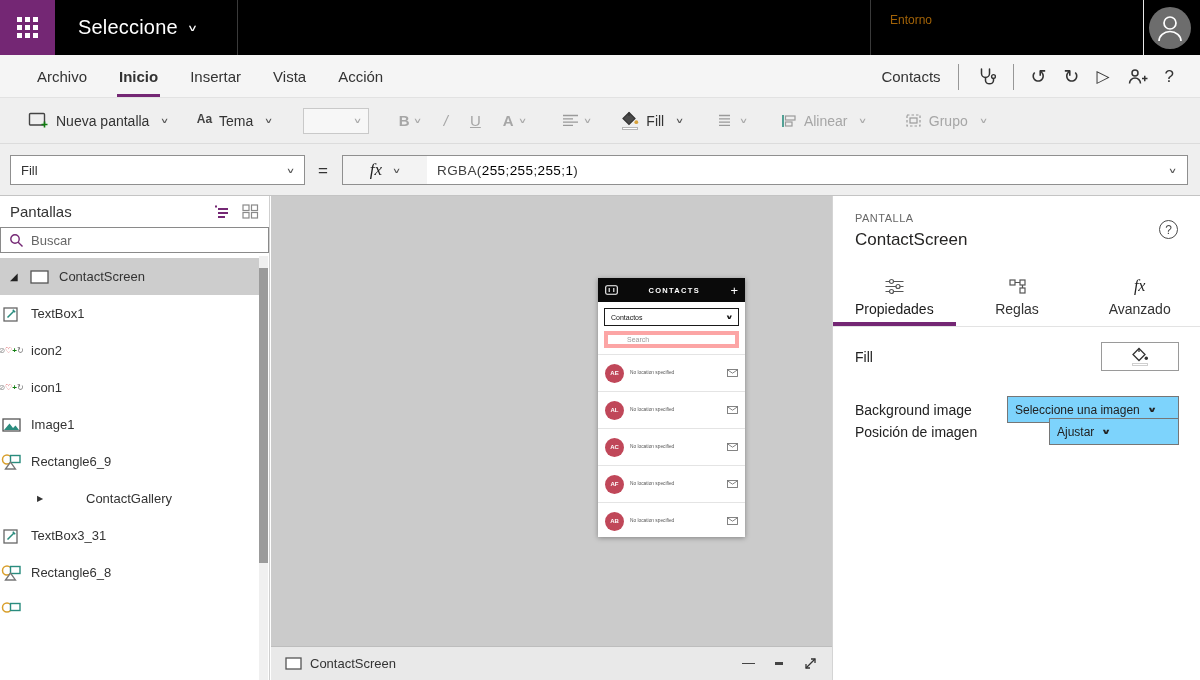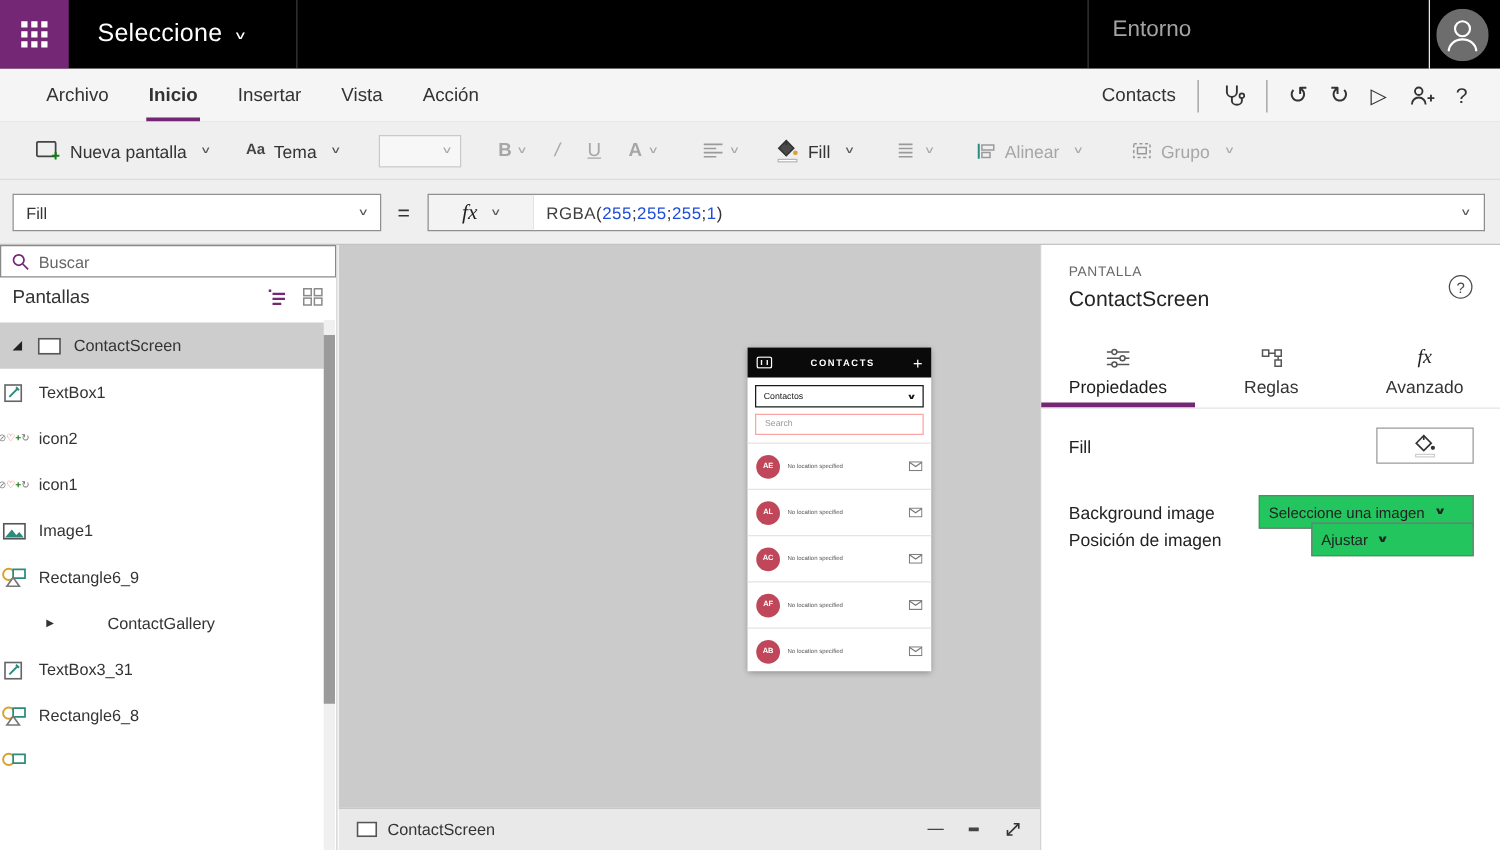--- a/index.html
+++ b/index.html
@@ -10,21 +10,21 @@
   .chev.dis { color:#a8a8a8; }
 
   
   #topbar { position:absolute; left:0; top:0; width:1200px; height:55px; background:#000; }
   #waffle { position:absolute; left:0; top:0; width:55px; height:55px; background:#742774; display:flex; align-items:center; justify-content:center; cursor:pointer; }
   #waffle .grid { display:grid; grid-template-columns:repeat(3,5px); grid-template-rows:repeat(3,5px); gap:3px; }
   #waffle .grid i { background:#fff; }
   #brand { position:absolute; left:78px; top:0; height:55px; display:flex; align-items:center; color:#fff; font-size:20px; font-weight:400; letter-spacing:.2px; cursor:pointer; }
   #brand .chev { color:#fff; font-size:12px; margin-left:10px; }
   .tb-div { position:absolute; top:0; width:1px; height:55px; background:#3a3a3a; }
-  #env-label { position:absolute; left:890px; top:13px; font-size:18px; color:#a3a3a3; }
+  #env-label { position:absolute; left:890px; top:13px; font-size:12px; color:#a16207; }
   #avatar-btn { position:absolute; left:1149px; top:7px; width:42px; height:42px; border-radius:50%; cursor:pointer; }
 
   
   #menubar { position:absolute; left:0; top:55px; width:1200px; height:43px; background:#f5f5f5; border-bottom:1px solid #e2e2e2; display:flex; align-items:stretch; }
   .menu-item { display:flex; align-items:center; padding:0 2px; margin-left:28px; font-size:15px; color:#333; cursor:pointer; border-bottom:3px solid transparent; padding-top:3px; }
   .menu-item.first { margin-left:35px; }
   .menu-item.active { font-weight:bold; border-bottom-color:#742774; }
   #menubar-right { position:absolute; right:26px; top:0; height:43px; display:flex; align-items:center; gap:17px; }
   #menubar-right .sep { width:1px; height:26px; background:#979797; }
   #app-name { font-size:15px; color:#333; }
@@ -48,21 +48,21 @@
   
   #formulabar { position:absolute; left:0; top:144px; width:1200px; height:52px; background:#efefef; border-bottom:1px solid #c4c4c4; }
   #prop-select { position:absolute; left:10px; top:11px; width:295px; height:30px; background:#fff; border:1px solid #8f8f8f; display:flex; align-items:center; padding:0 10px; font-size:13px; cursor:pointer; }
   #prop-select .chev { margin-left:auto; }
   #equals { position:absolute; left:318px; top:17px; font-size:17px; color:#333; }
   #fx-btn { position:absolute; left:342px; top:11px; width:86px; height:30px; background:#f3f3f3; border:1px solid #8f8f8f; display:flex; align-items:center; justify-content:center; gap:6px; cursor:pointer; }
   .fx-glyph { font-family:"Liberation Serif","DejaVu Serif",serif; font-style:italic; font-size:17px; color:#222; }
   #formula-input { position:absolute; left:427px; top:11px; width:761px; height:30px; background:#fff; border:1px solid #8f8f8f; border-left:none; display:flex; align-items:center; padding:0 10px; font-size:13.5px; letter-spacing:.4px; }
   #formula-input .chev { margin-left:auto; }
   .tok-fn { color:#404040; }
-  .tok-num { color:#1d4ed8; }
+  .tok-num { color:#000000; }
   .tok-k { color:#333; }
 
   
   #sidebar { position:absolute; left:0; top:196px; width:270px; height:484px; background:#fff; border-right:1px solid #cfcfcf; overflow:hidden; }
   #sidebar-header { height:31px; display:flex; align-items:center; padding:0 10px; }
   #sidebar-title { font-size:15px; color:#333; }
   #sidebar-header .icons { margin-left:auto; display:flex; gap:12px; align-items:center; }
   #sidebar-search { position:relative; height:26px; border:1px solid #8a8a8a; background:#fff; margin:0; display:flex; align-items:center; padding-left:8px; gap:7px; }
   #sidebar-search input { border:none; outline:none; font-size:13px; color:#444; width:200px; font-family:inherit; }
   #sidebar-search input::placeholder { color:#666; }
@@ -93,21 +93,21 @@
   .dash2 { width:8px; height:2.5px; background:#444; }
 
   
   #phone { position:absolute; left:598px; top:278px; width:147px; height:259px; background:#fff; box-shadow:0 1px 5px rgba(0,0,0,.35); }
   #phone-header { height:24px; background:#0a0a0a; display:flex; align-items:center; padding:0 7px; }
   #phone-title { flex:1; text-align:center; color:#fff; font-size:7.5px; font-weight:bold; letter-spacing:1.3px; }
   #phone-add { color:#fff; font-size:13px; font-weight:300; line-height:1; cursor:pointer; }
   #phone-dropdown { margin:6px 6px 0; height:18px; border:1px solid #1a1a1a; display:flex; align-items:center; padding:0 6px; cursor:pointer; }
   #phone-dropdown .val { font-size:7px; color:#111; }
   #phone-dropdown .chev { margin-left:auto; font-size:8px; color:#111; font-weight:bold; }
-  #phone-search { margin:5px 6px 6px; height:17px; border:1px solid #fca5a5; display:flex; align-items:center; padding:0 7px; }
+  #phone-search { margin:5px 6px 6px; height:17px; border:4px solid #fca5a5; display:flex; align-items:center; padding:0 19px; }
   #phone-search input { border:none; outline:none; width:100%; font-size:7px; color:#999; font-family:inherit; }
   #phone-search input::placeholder { color:#999; }
   .contact-row { height:37px; border-top:1px solid #e4e4e4; display:flex; align-items:center; padding:0 7px; }
   .c-avatar { width:19px; height:19px; border-radius:50%; background:#c04759; color:#fff; font-size:6px; font-weight:bold; display:flex; align-items:center; justify-content:center; flex:none; }
   .c-mid { flex:1; padding-left:6px; overflow:hidden; }
   .nm { height:5px; background:#3c3c3c; opacity:.85; filter:blur(1.1px); border-radius:1px; margin-bottom:2px; }
   .nm.l2 { height:4px; opacity:.7; }
   .c-loc { font-size:8px; color:#555; transform:scale(.6); transform-origin:left center; white-space:nowrap; height:6px; line-height:6px; }
   .c-mail { flex:none; }
 
@@ -117,21 +117,21 @@
   #panel-title { position:absolute; left:22px; top:34px; font-size:17px; color:#252423; }
   #panel-help { position:absolute; right:22px; top:24px; width:19px; height:19px; border:1.4px solid #4a4a4a; border-radius:50%; font-size:12px; color:#4a4a4a; display:flex; align-items:center; justify-content:center; cursor:pointer; }
   #panel-tabs { position:absolute; left:0; top:76px; width:368px; height:50px; display:flex; }
   .ptab { flex:1; display:flex; flex-direction:column; align-items:center; justify-content:center; gap:6px; cursor:pointer; }
   .ptab .lbl { font-size:14px; color:#333; }
   .ptab.active .lbl { color:#1b1b1b; }
   #tab-underline { position:absolute; left:0; top:126px; width:123px; height:4px; background:#742774; }
   #panel-sep { position:absolute; left:0; top:130px; width:368px; height:1px; background:#e3e3e3; }
   .prop-row { position:absolute; left:22px; width:324px; display:flex; align-items:center; }
   .prop-label { font-size:14px; color:#222; }
-  .prop-select { margin-left:auto; height:27px; border:1px solid #767676; background:#22c55e; display:flex; align-items:center; padding:0 7px; font-size:12px; color:#222; cursor:pointer; }
+  .prop-select { margin-left:auto; height:27px; border:1px solid #767676; background:#7dd3fc; display:flex; align-items:center; padding:0 7px; font-size:12px; color:#222; cursor:pointer; }
   .prop-select .chev { font-weight:bold; color:#222; margin-left:8px; }
   #fill-btn { margin-left:auto; width:78px; height:29px; border:1px solid #9a9a9a; background:#fff; display:flex; align-items:center; justify-content:center; cursor:pointer; }
 </style>
 </head>
 <body>
 
 <div id="topbar">
   <div id="waffle">
     <span class="grid">
         <i></i>
@@ -297,42 +297,42 @@
   </div>
   <div id="formula-input">
     <span>
       <span class="tok-fn">RGBA</span><span class="tok-k">(</span><span class="tok-num">255</span><span class="tok-k">;</span><span class="tok-num">255</span><span class="tok-k">;</span><span class="tok-num">255</span><span class="tok-k">;</span><span class="tok-num">1</span><span class="tok-k">)</span>
     </span>
     <span class="chev">∨</span>
   </div>
 </div>
 
 <div id="sidebar">
-  <div id="sidebar-search">
-    <svg width="15" height="15" viewBox="0 0 15 15">
-      <circle cx="6" cy="6" r="4.2" fill="none" stroke="#742774" stroke-width="1.4"></circle>
-      <path d="M9.2 9.2 L13.5 13.5" stroke="#742774" stroke-width="1.4"></path>
-    </svg>
-    <input type="text" placeholder="Buscar" style="">
-  </div>
-
   <div id="sidebar-header">
     <span id="sidebar-title">Pantallas</span>
     <span class="icons">
       <svg width="17" height="14" viewBox="0 0 17 14">
         <path d="M2 1.5 l2 0" stroke="#742774" stroke-width="2"></path>
         <path d="M5 4 h10 M5 8 h10 M5 12 h7" stroke="#742774" stroke-width="1.8"></path>
       </svg>
       <svg width="17" height="15" viewBox="0 0 17 15">
         <rect x="1" y="1" width="6" height="5.5" fill="none" stroke="#8a8a8a" stroke-width="1.2"></rect>
         <rect x="9.5" y="1" width="6" height="5.5" fill="none" stroke="#8a8a8a" stroke-width="1.2"></rect>
         <rect x="1" y="8.5" width="6" height="5.5" fill="none" stroke="#8a8a8a" stroke-width="1.2"></rect>
         <rect x="9.5" y="8.5" width="6" height="5.5" fill="none" stroke="#8a8a8a" stroke-width="1.2"></rect>
       </svg>
     </span>
+  </div>
+
+  <div id="sidebar-search">
+    <svg width="15" height="15" viewBox="0 0 15 15">
+      <circle cx="6" cy="6" r="4.2" fill="none" stroke="#742774" stroke-width="1.4"></circle>
+      <path d="M9.2 9.2 L13.5 13.5" stroke="#742774" stroke-width="1.4"></path>
+    </svg>
+    <input type="text" placeholder="Buscar" style="">
   </div>
 
   <div id="tree">
 
     <div class="tree-row root selected">
       <span class="caret exp">◢</span>
       <span class="t-icon">
         <svg width="19" height="14">
             <rect x="1" y="1" width="17" height="12" fill="#fff" stroke="#555" stroke-width="1.3"></rect>
           </svg>

